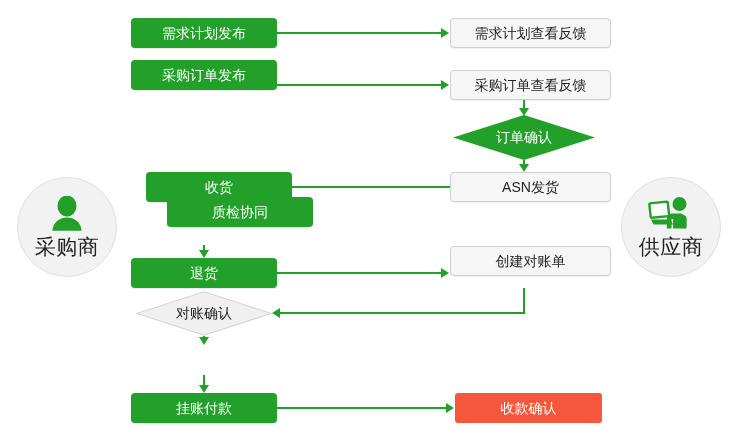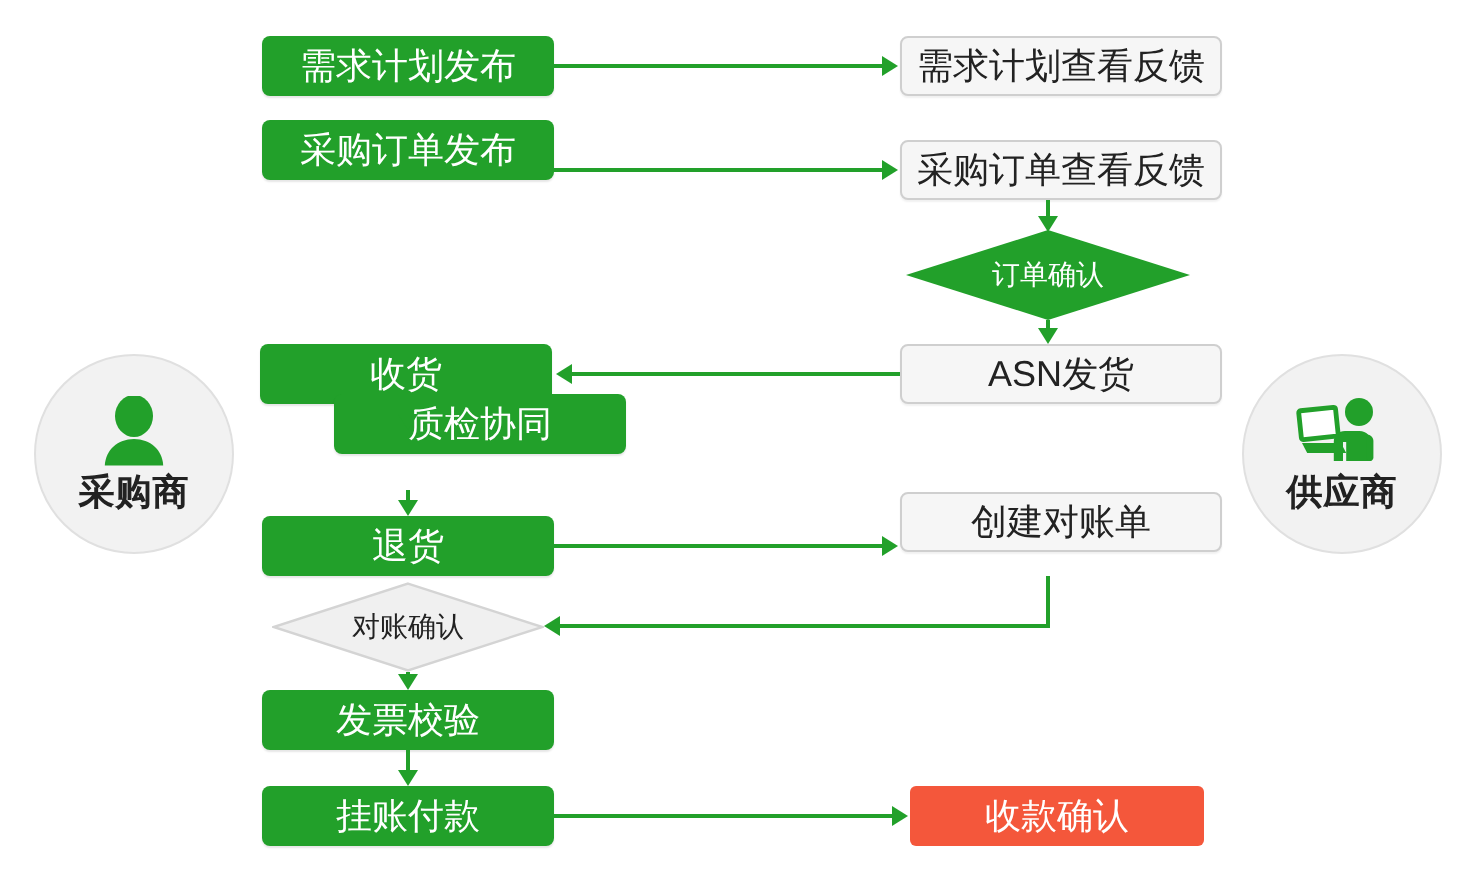--- a/index.html
+++ b/index.html
@@ -29,37 +29,36 @@
     flex-direction: column;
     align-items: center;
     justify-content: center;
   }
   .role-circle .role-icon {
     display: block;
     line-height: 0;
     margin-bottom: 1px;
   }
   .role-circle .role-label {
-    font-size: 18px;
+    font-size: 21px;
     color: #222222;
     letter-spacing: 0.5px;
     line-height: 1.1;
-    font-weight: bold;
   }
   #role-buyer  { left: 17px;  top: 177px; }
   #role-supplier { left: 621px; top: 177px; }
 
   
   .node {
     position: absolute;
     box-sizing: border-box;
     display: flex;
     align-items: center;
     justify-content: center;
-    font-size: 18px;
+    font-size: 14px;
     line-height: 1;
     white-space: nowrap;
   }
   .node.box {
     width: 146px;
     height: 30px;
     border-radius: 4px;
   }
   .node.green {
     background: #22a02a;
@@ -162,42 +161,39 @@
   </div>
 
   <div class="node box green" style="left:131px; top:18px;">
     <span>需求计划发布</span>
   </div>
 
   <div class="node box green" style="left:131px; top:60px;">
     <span>采购订单发布</span>
   </div>
 
-  <div class="node box green" style="left:130px; top:172px;">
+  <div class="node box green" style="left:146px; top:172px;">
     <span>收货</span>
   </div>
 
   <div class="node box green" style="left:131px; top:197px;margin-left:36px;">
     <span>质检协同</span>
   </div>
 
   <div class="node box green" style="left:131px; top:258px;">
     <span>退货</span>
   </div>
 
   <div class="diamond plain" style="left:136px; top:291px; width:136px; height:45px;text-align:right;">
     <svg class="dia-shape" viewBox="0 0 136 45" preserveAspectRatio="none">
       <polygon points="68,0.8 135.2,22.5 68,44.2 0.8,22.5" fill="#f0f0f0" stroke="#d4d4d4" stroke-width="1.2"></polygon>
     </svg>
     <span class="dia-text">对账确认</span>
   </div>
 
-  <div class="node box green" style="left:131px; top:345px;">
-    <span>发票校验</span>
-  </div>
 
   <div class="node box green" style="left:131px; top:393px;">
     <span>挂账付款</span>
   </div>
 
   <div class="node box plain" style="left:450px; top:18px;">
     <span>需求计划查看反馈</span>
   </div>
 
   <div class="node box plain" style="left:450px; top:70px;">

